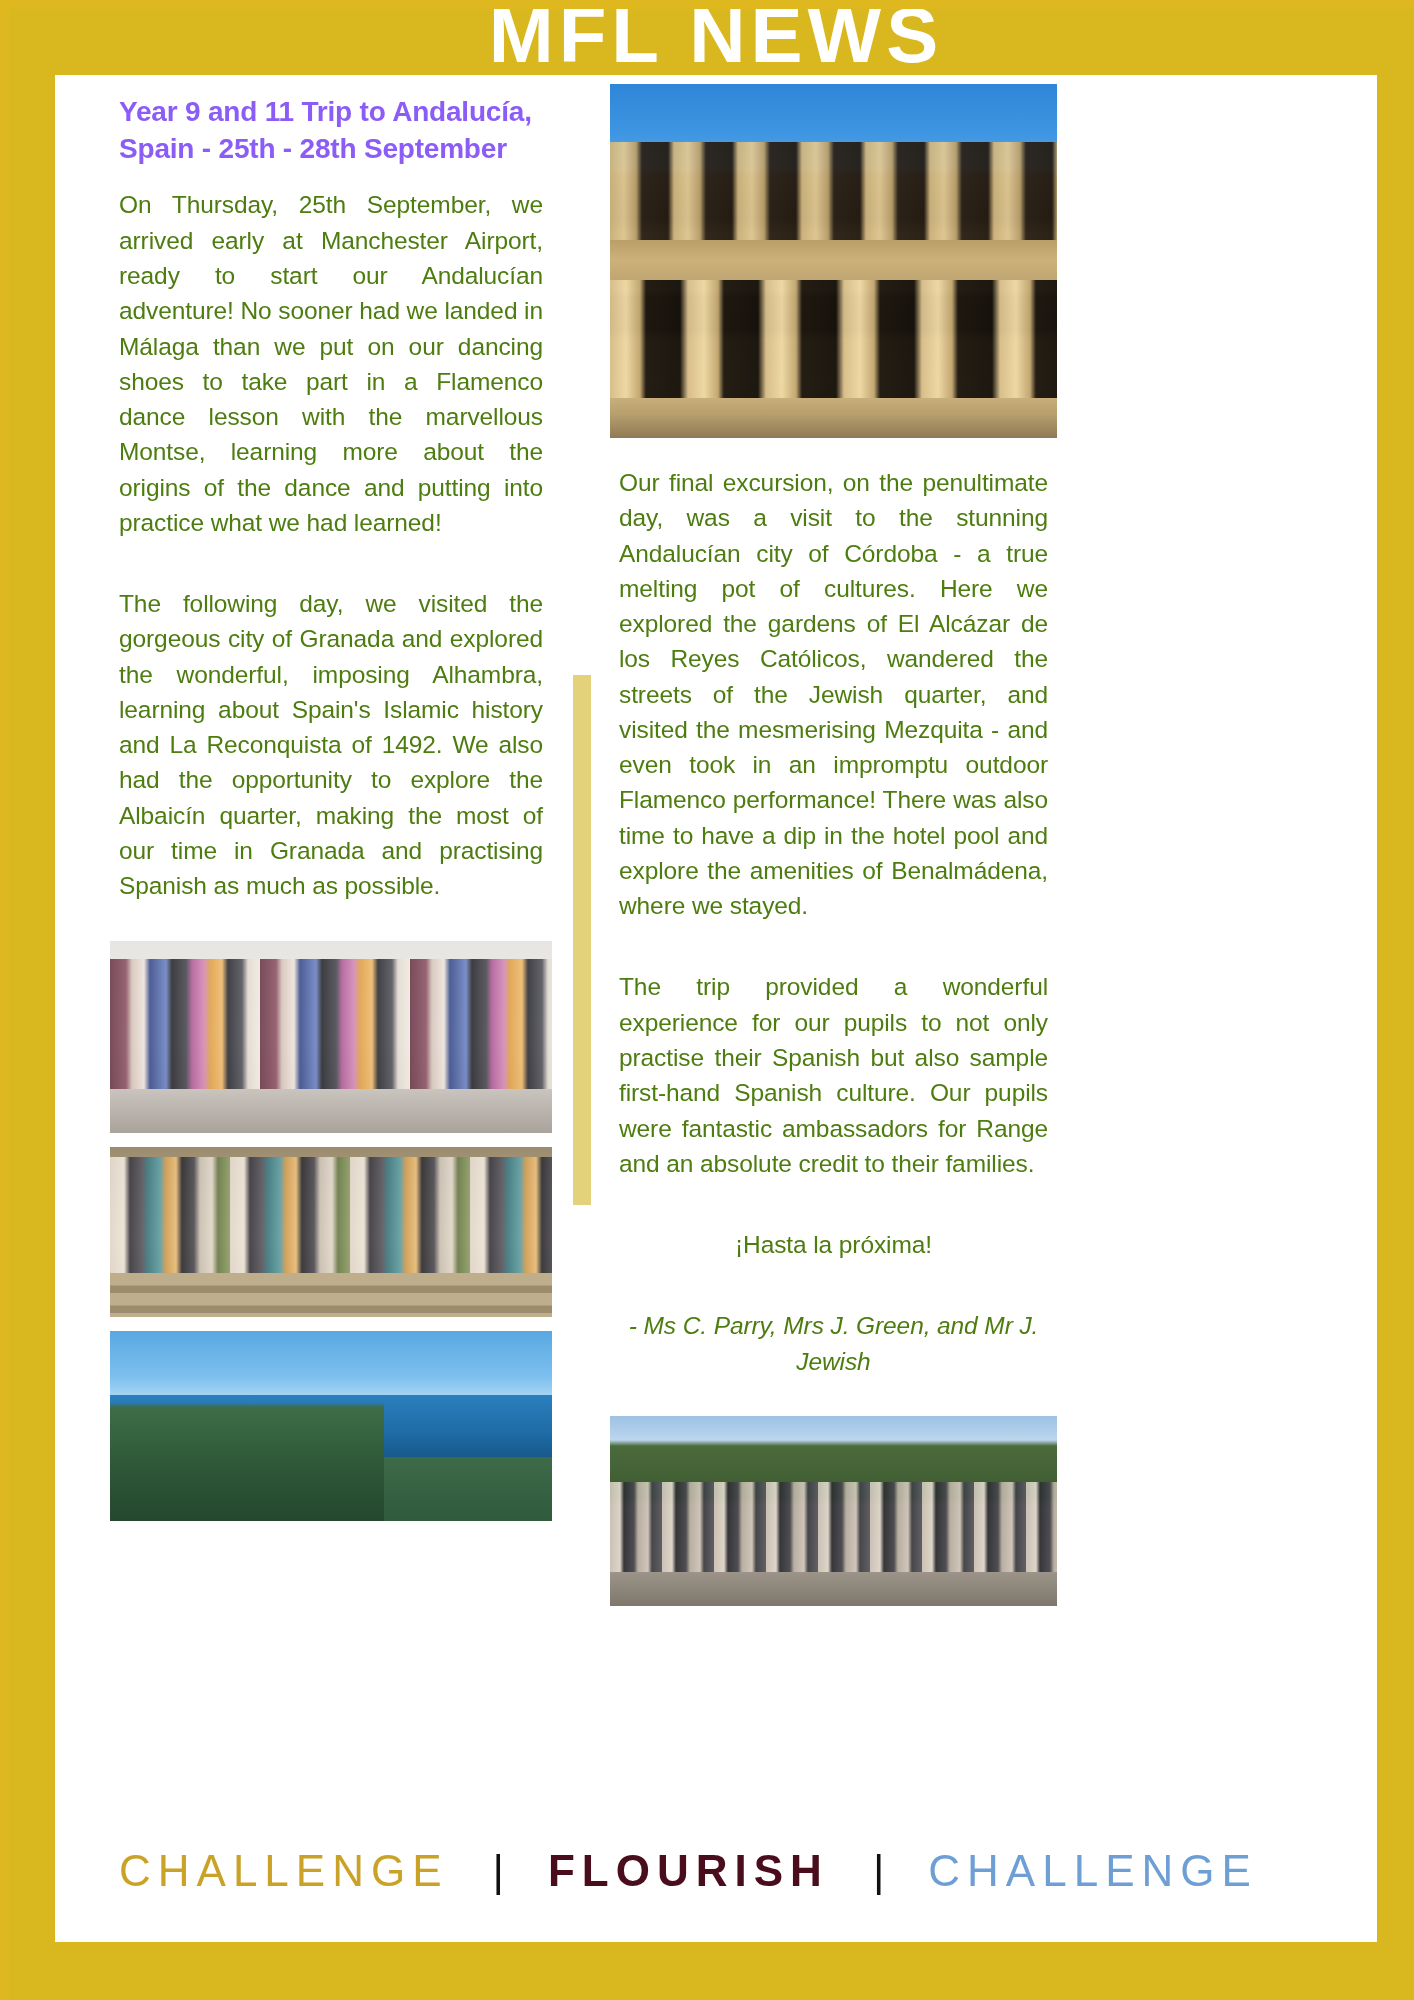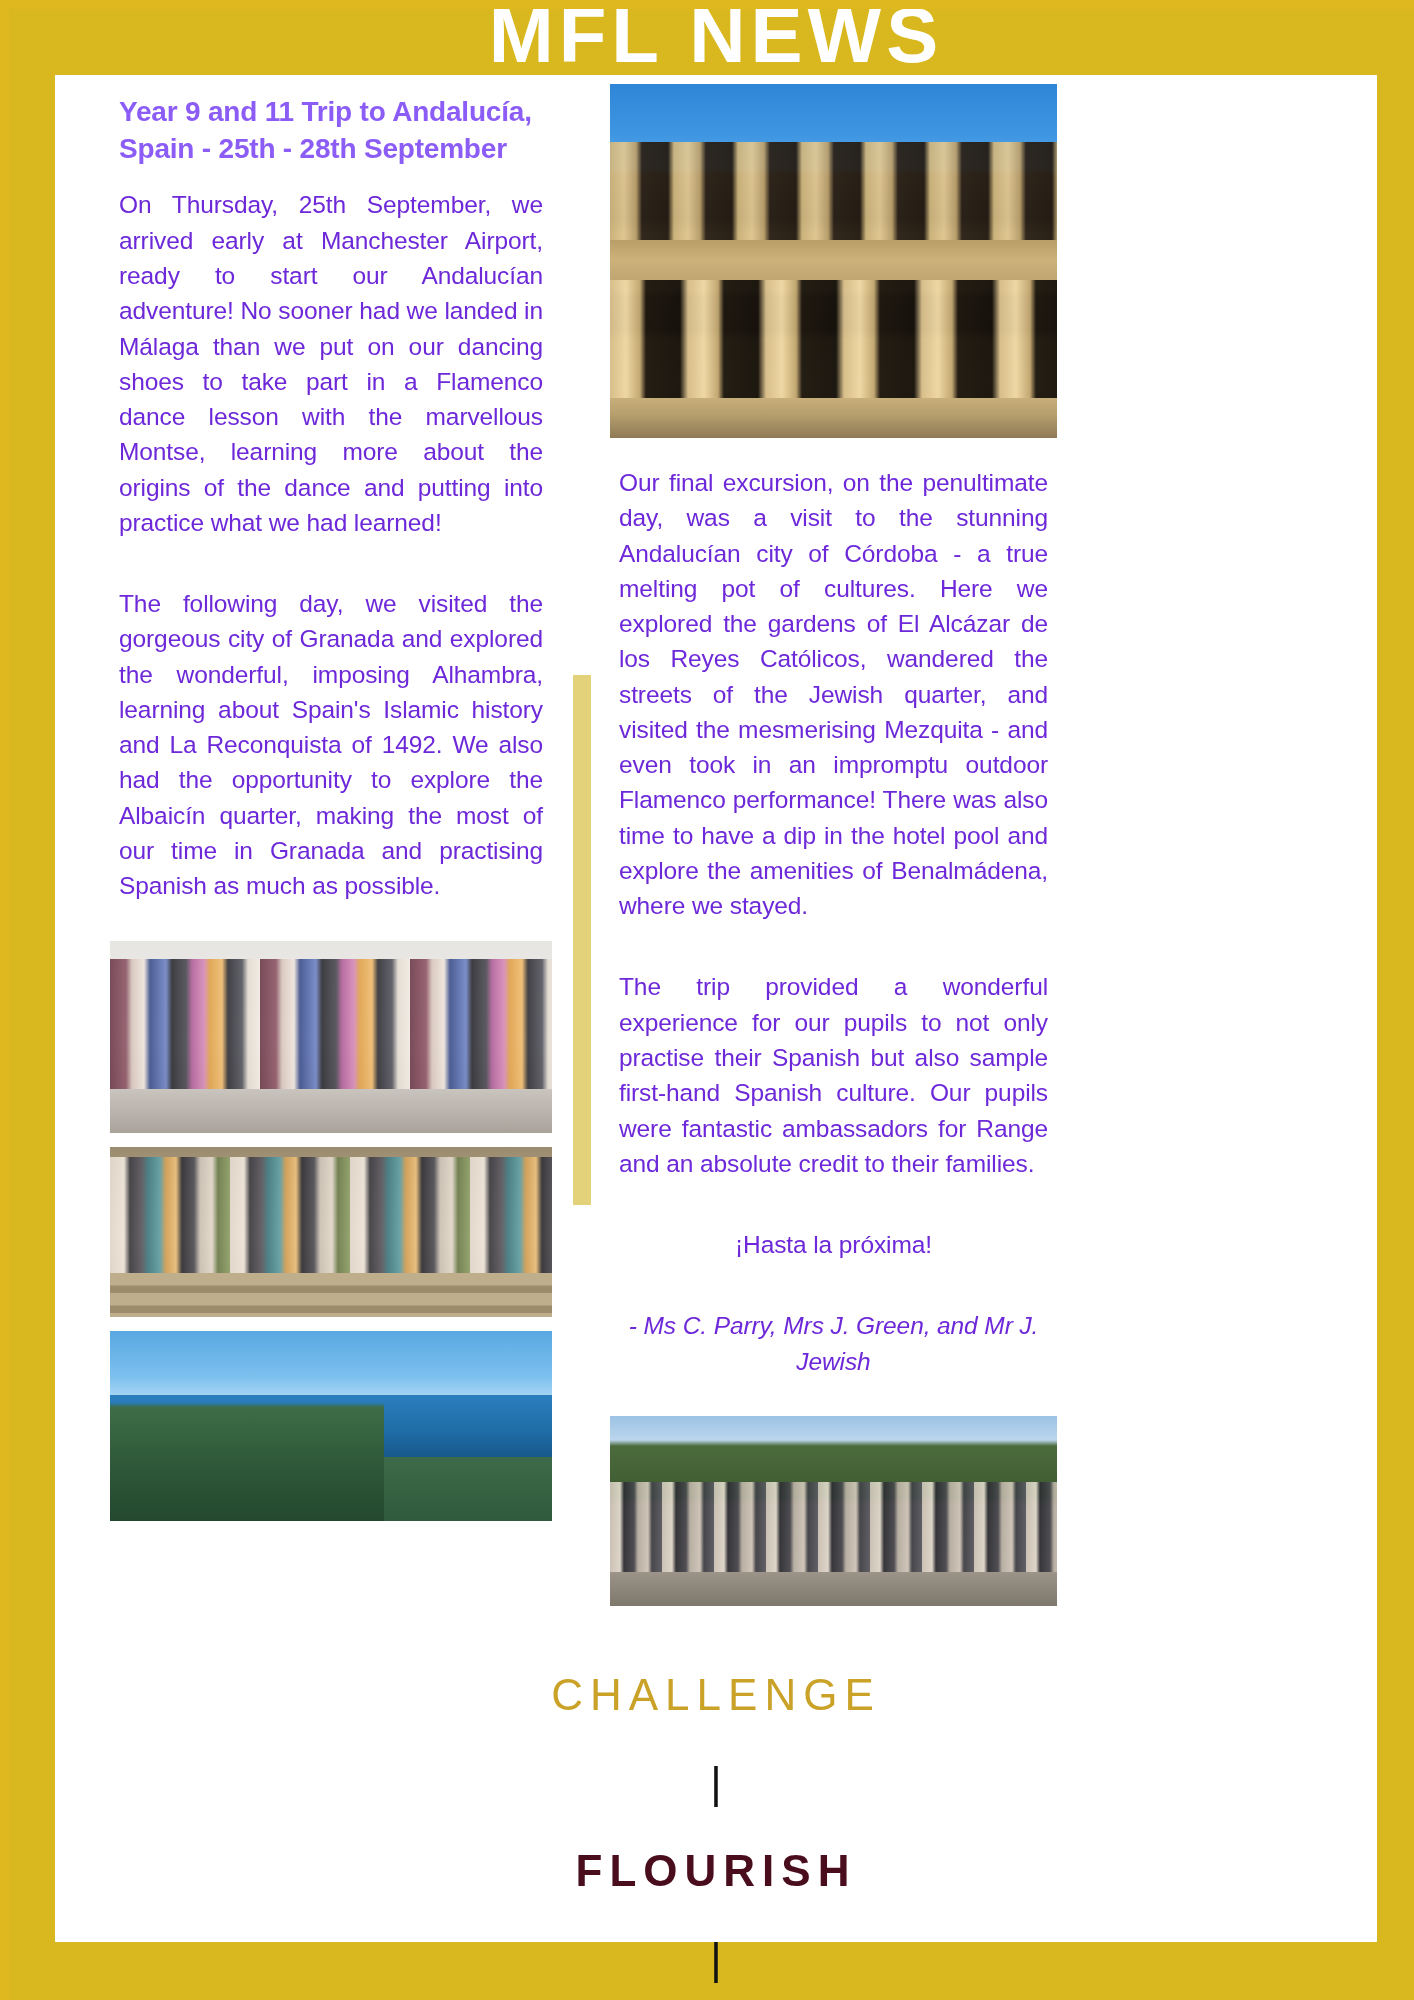--- a/index.html
+++ b/index.html
@@ -86,21 +86,21 @@
   .article-heading {
     color: #8b5cf6;
     font-weight: 700;
     font-size: 28px;
     line-height: 1.33;
     letter-spacing: -0.2px;
     margin-bottom: 2px;
   }
 
   p.body {
-    color: #6d28d9;
+    color: #4d7c0f;
     font-size: 24.5px;
     line-height: 1.44;
     text-align: justify;
     text-justify: inter-word;
     letter-spacing: -0.1px;
     margin-bottom: 28px;
   }
   p.body:last-child { margin-bottom: 0; }
 
   p.body.left-align { text-align: center; }
@@ -261,25 +261,24 @@
 
   
   .strapline {
     position: absolute;
     left: 46px;
     right: 46px;
     bottom: 36px;
     height: 70px;
     display: flex;
     align-items: center;
-    justify-content: center;
+    justify-content: flex-start;
     gap: 26px;
     z-index: 6;
     background: #ffffff;
-    flex-direction: column;
   }
   .strap-word {
     font-size: 44px;
     letter-spacing: 7px;
     line-height: 1;
     white-space: nowrap;
   }
   .strap-challenge { color: #C9A227; font-weight: 400; }
   .strap-support   { color: #4A0D1E; font-weight: 700; }
   .strap-flourish  { color: #6E9FD4; font-weight: 400; }

